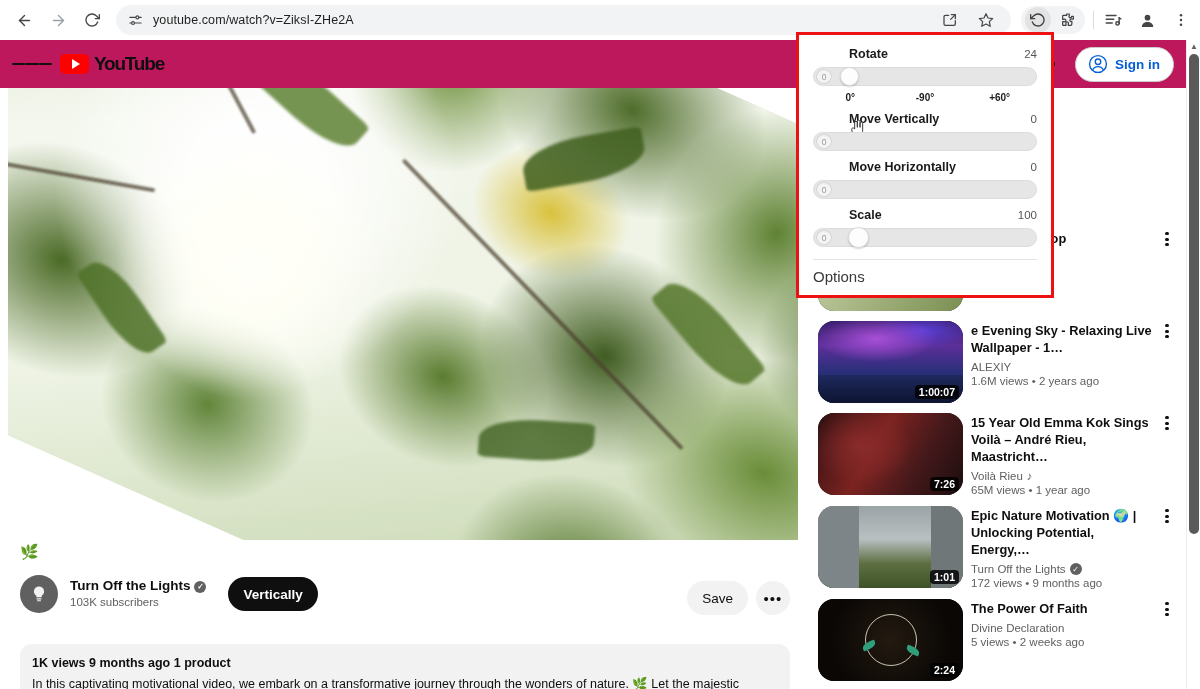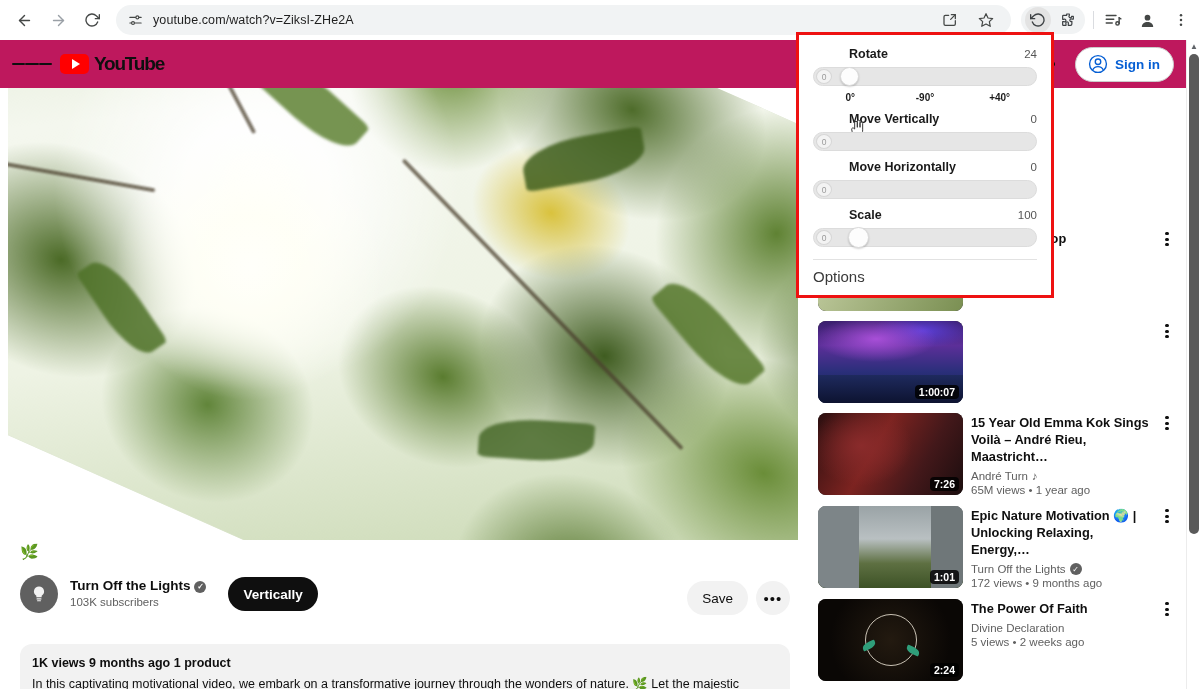--- a/index.html
+++ b/index.html
@@ -147,21 +147,21 @@
   .desc-box {
     position:absolute; left:20px; top:556px; width:770px; min-height:60px;
     background:#f2f2f2; border-radius:12px; padding:10px 12px; font-size:12.5px; color:#0f0f0f; line-height:1.45;
   }
   .desc-stats { font-weight:bold; font-size:12.5px; margin-bottom:3px; }
   .desc-body { font-size:12.5px; }
 
   
   .sidebar { position:absolute; left:812px; top:88px; width:368px; height:601px; overflow:hidden; }
   .sb-item { display:flex; gap:8px; padding:5px 10px 5px 6px; position:relative; cursor:pointer; }
-  .sb-thumb { width:145px;height:82px;border-radius:8px;position:relative;overflow:hidden;flex:0 0 auto;background:#222;}
+  .sb-thumb { width:145px;height:82px;border-radius:16px;position:relative;overflow:hidden;flex:0 0 auto;background:#222;}
   .sb-dur {
     position:absolute; right:4px; bottom:4px; background:rgba(0,0,0,.82); color:#fff;
     font-size:10.5px; font-weight:bold; padding:1px 4px; border-radius:4px;
   }
   .sb-info { flex:1 1 auto; min-width:0; padding-top:1px; padding-right:18px; }
   .sb-title { font-size:12.8px; font-weight:bold; color:#0f0f0f; line-height:1.33; }
   .sb-chan { font-size:11.5px; color:#606060; margin-top:5px; display:flex; align-items:center; gap:4px;}
   .sb-stats { font-size:11.5px; color:#606060; margin-top:2px; }
   .sb-kebab { position:absolute; right:4px; top:8px; width:18px; display:flex; flex-direction:column; align-items:center; gap:2.4px; cursor:pointer;}
   .sb-kebab i { width:3.2px;height:3.2px;border-radius:50%;background:#0f0f0f;display:block;}
@@ -424,54 +424,59 @@
             <i></i>
             <i></i>
           </div>
       </div>
 
       <div class="sb-item">
         <div class="sb-thumb">
           <div class="th-aurora"></div>
           <span class="sb-dur">1:00:07</span>
         </div>
+        <div class="sb-info">
+          <div class="sb-title">e Evening Sky - Relaxing Live Wallpaper - 1…</div>
+          <div class="sb-chan">ALEXIY</div>
+          <div class="sb-stats">1.6M views  •  2 years ago</div>
+        </div>
         <div class="sb-kebab">
             <i></i>
             <i></i>
             <i></i>
           </div>
       </div>
 
       <div class="sb-item">
         <div class="sb-thumb">
           <div class="th-concert"></div>
           <span class="sb-dur">7:26</span>
         </div>
         <div class="sb-info">
           <div class="sb-title">15 Year Old Emma Kok Sings Voilà – André Rieu, Maastricht…</div>
           <div class="sb-chan">
-            <span>André Turn</span>
+            <span>Voilà Rieu</span>
             <span>♪</span>
           </div>
           <div class="sb-stats">65M views  •  1 year ago</div>
         </div>
         <div class="sb-kebab">
             <i></i>
             <i></i>
             <i></i>
           </div>
       </div>
 
       <div class="sb-item">
         <div class="sb-thumb">
           <div class="th-mountain"></div>
           <span class="sb-dur">1:01</span>
         </div>
         <div class="sb-info">
-          <div class="sb-title">Epic Nature Motivation 🌍 | Unlocking Relaxing, Energy,…</div>
+          <div class="sb-title">Epic Nature Motivation 🌍 | Unlocking Potential, Energy,…</div>
           <div class="sb-chan">
             <span>Turn Off the Lights</span>
             <span class="verified">✓</span>
           </div>
           <div class="sb-stats">172 views  •  9 months ago</div>
         </div>
         <div class="sb-kebab">
             <i></i>
             <i></i>
             <i></i>
@@ -516,21 +521,21 @@
     <div class="slider">
       <span class="zero">0</span>
       <span class="thumb" style="left:26px;"></span>
       <svg class="cursor-hand" viewBox="0 0 24 26" fill="#ffffff" stroke="#3a3a3a" stroke-width="1.2">
         <path d="M8 13V5.4a1.6 1.6 0 0 1 3.2 0V11V4a1.6 1.6 0 0 1 3.2 0v7V6.4a1.6 1.6 0 0 1 3.2 0V14c0 5-2.4 8.6-6.4 8.6S5 19.6 5 16.4l-.6-3.2A1.5 1.5 0 0 1 7 12.2z"></path>
       </svg>
     </div>
     <div class="tickrow">
       <span>0°</span>
       <span>-90°</span>
-      <span>+40°</span>
+      <span>+60°</span>
     </div>
 
     <div class="pop-group">
       <div class="pop-row">
         <span class="pop-label">Move Vertically</span>
         <span class="pop-value">0</span>
       </div>
       <div class="slider">
         <span class="zero">0</span>
       </div>

